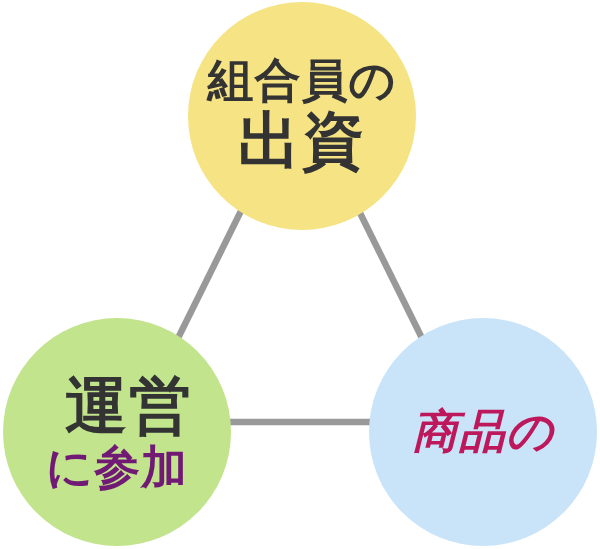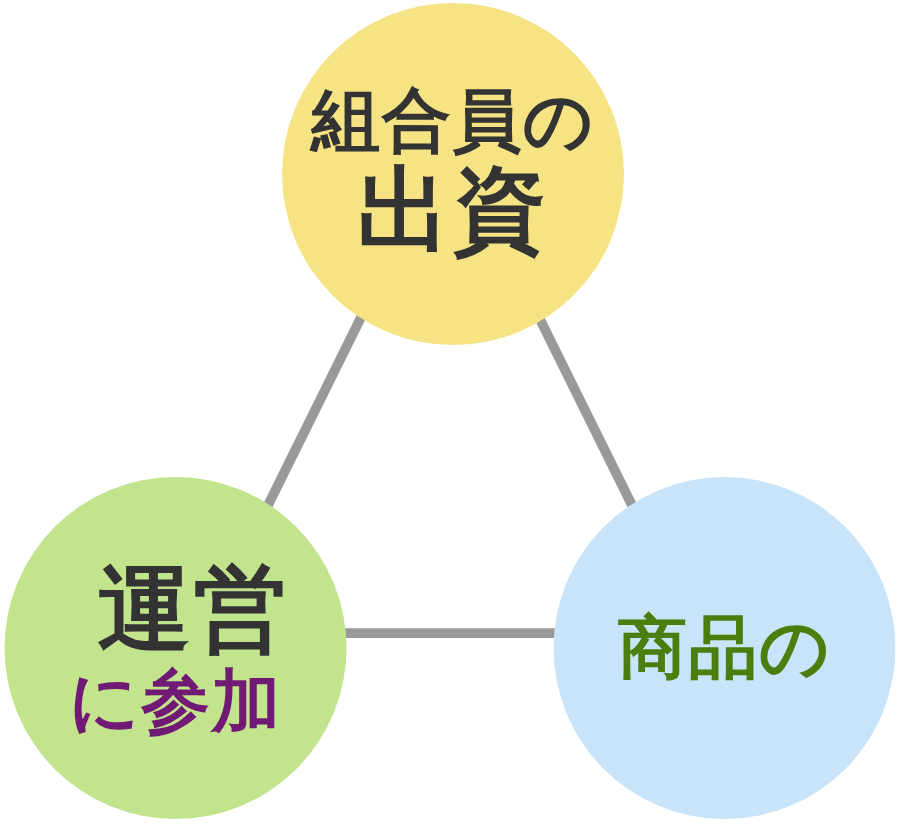--- a/index.html
+++ b/index.html
@@ -68,16 +68,16 @@
     <span class="txt-normal" style="color: rgb(51, 51, 51);">組合員の</span>
     <span class="txt-strong" style="color: rgb(51, 51, 51); font-family: Liberation Serif, serif;">出資</span>
   </div>
 
   <div class="node node-left" style="background-color: rgb(194, 228, 140);">
     <span class="txt-strong" style="color: rgb(51, 51, 51); margin-left: 24px;">運営</span>
     <span class="txt-normal" style="color: #701a75;">に参加</span>
   </div>
 
   <div class="node node-right" style="background-color: rgb(201, 228, 248);">
-    <span class="txt-normal" style="color: #4d7c0f;">商品の</span>
+    <span class="txt-normal" style="color: #be185d; font-style: italic;">商品の</span>
   </div>
 
 </div>
 
 </body></html>

